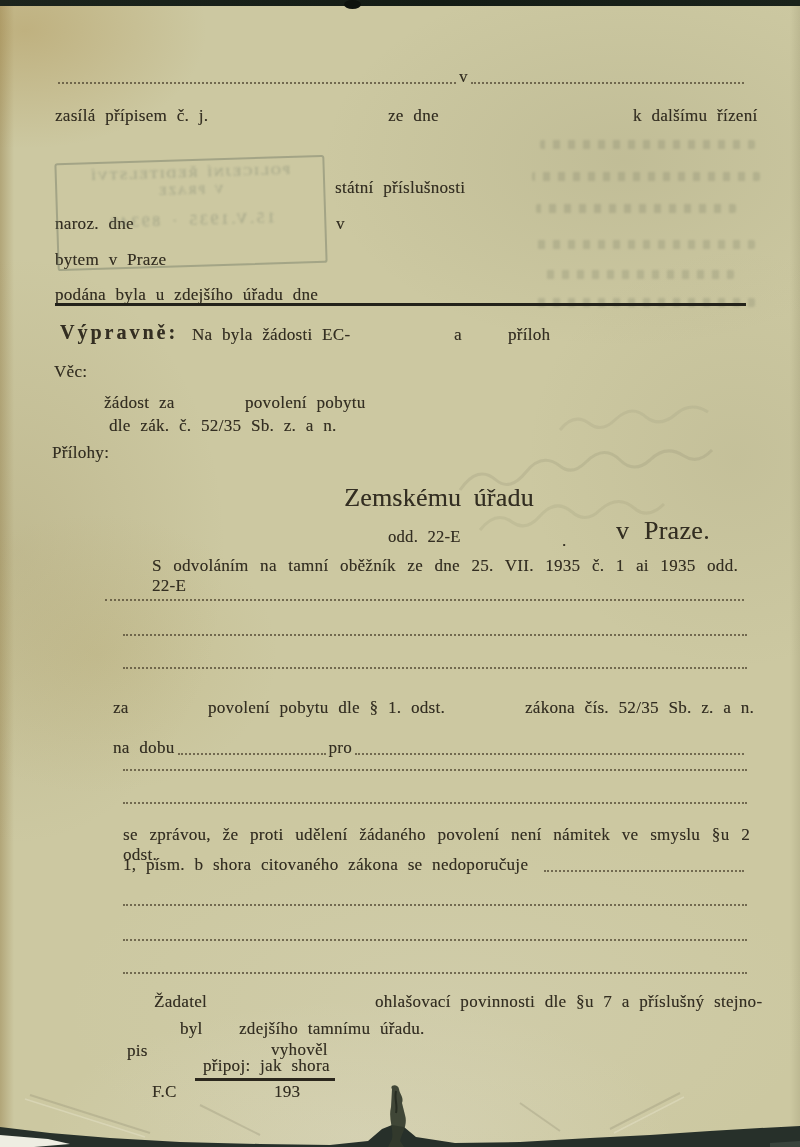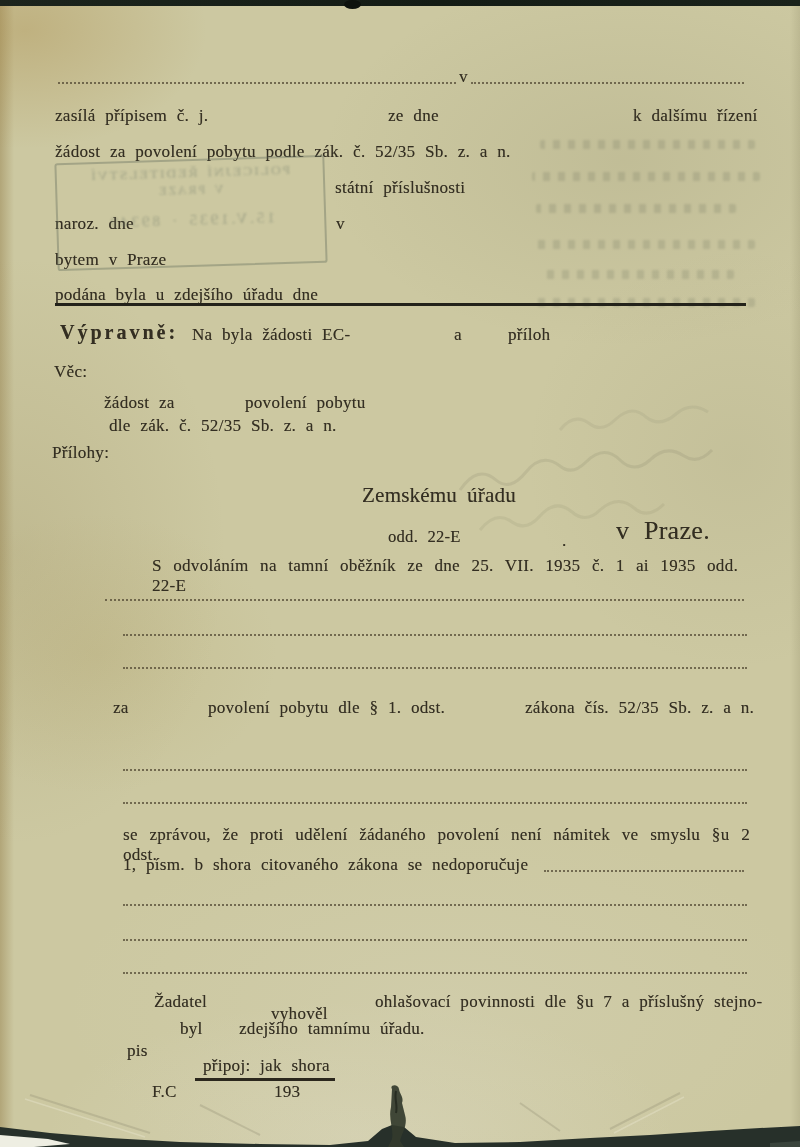--- a/index.html
+++ b/index.html
@@ -24,21 +24,21 @@
   .just{white-space:normal;text-align:justify;text-align-last:justify;}
   .row{position:absolute;display:flex;align-items:flex-end;height:19px;}
   .row .w{white-space:nowrap;font-size:17px;word-spacing:.30em;letter-spacing:.3px;
           text-shadow:.2px .2px .4px rgba(55,48,30,.45);}
   .dots{flex:1 1 auto;border-bottom:2px dotted rgba(75,66,45,.70);margin:0 3px 3px 3px;height:0;}
   .dots.f400{flex:0 0 398px;}
   .dots.f150{flex:0 0 148px;}
   .dl{position:absolute;left:123px;width:624px;height:0;border-bottom:2px dotted rgba(75,66,45,.70);}
   .rule{position:absolute;left:55px;top:303px;width:691px;height:3px;background:#23221a;}
   .bold-head{font-weight:bold;font-size:20px;letter-spacing:3px;word-spacing:.2em;}
-  .big{font-size:21px;word-spacing:.22em;letter-spacing:.2px;}
+  .big{font-size:26px;word-spacing:.22em;letter-spacing:.2px;}
   .big2{font-size:26px;word-spacing:.3em;}
   .topstrip{position:absolute;left:0;top:0;width:800px;height:6px;
     background:linear-gradient(90deg,#1c241d,#141c15 55%,#1a221b);}
   .topblob{position:absolute;left:344px;top:0;width:17px;height:9px;border-radius:50%;background:#0d120d;}
   .stamp{position:absolute;left:56px;top:159px;width:266px;height:104px;
     border:2.5px solid rgba(95,105,90,.50);border-radius:3px;
     transform:rotate(-1.8deg);opacity:.75;}
   .stamp-inner{position:absolute;inset:0;transform:scaleX(-1);filter:blur(.8px);
     color:#6e7868;opacity:.62;text-align:center;font-size:13px;letter-spacing:2px;
     word-spacing:.2em;padding-top:4px;}
@@ -75,21 +75,20 @@
   <div class="row" style="left:55px;top:68px;width:692px;">
     <div class="dots f400"></div>
     <span class="w">v</span>
     <div class="dots"></div>
   </div>
 
   <div class="t" style="left:55px;top:106px;">zasílá přípisem č. j.</div>
   <div class="t" style="left:388px;top:106px;">ze dne</div>
   <div class="t" style="left:633px;top:106px;">k dalšímu řízení</div>
 
-  <div class="t" style="left:55px;top:142px;">žádost za povolení pobytu podle zák. č. 52/35 Sb. z. a n.</div>
 
   <div class="t" style="left:335px;top:178px;">státní příslušnosti</div>
 
   <div class="t" style="left:55px;top:214px;">naroz. dne</div>
   <div class="t" style="left:336px;top:214px;">v</div>
 
   <div class="t" style="left:55px;top:250px;">bytem v Praze</div>
 
   <div class="t" style="left:55px;top:285px;">podána byla u zdejšího úřadu dne</div>
 
@@ -126,37 +125,43 @@
     <div class="dots"></div>
   </div>
 
   <div class="dl" style="top:634px;"></div>
   <div class="dl" style="top:667px;"></div>
 
   <div class="t" style="left:113px;top:698px;">za</div>
   <div class="t" style="left:208px;top:698px;">povolení pobytu dle § 1. odst.</div>
   <div class="t" style="left:525px;top:698px;">zákona čís. 52/35 Sb. z. a n.</div>
 
+  <div class="row" style="left:113px;top:739px;width:634px;">
+    <span class="w">na dobu</span>
+    <div class="dots f150"></div>
+    <span class="w">pro</span>
+    <div class="dots"></div>
+  </div>
 
   <div class="dl" style="top:769px;"></div>
   <div class="dl" style="top:802px;"></div>
 
   <div class="t just" style="left:123px;top:825px;width:627px;">se zprávou, že proti udělení žádaného povolení není námitek ve smyslu §u 2 odst.</div>
 
   <div class="row" style="left:123px;top:856px;width:624px;">
     <span class="w">1, písm. b shora citovaného zákona se nedoporučuje</span>
     <div class="dots" style="margin-left:16px;"></div>
   </div>
 
   <div class="dl" style="top:904px;"></div>
   <div class="dl" style="top:939px;"></div>
   <div class="dl" style="top:972px;"></div>
 
   <div class="t" style="left:154px;top:992px;">Žadatel</div>
-  <div class="t" style="left:271px;top:1004px;">vyhověl</div>
+  <div class="t" style="left:271px;top:1040px;">vyhověl</div>
   <div class="t" style="left:375px;top:992px;">ohlašovací povinnosti dle §u 7 a příslušný stejno-</div>
 
   <div class="t" style="left:127px;top:1019px;margin-top:22px;">pis</div>
   <div class="t" style="left:180px;top:1019px;">byl</div>
   <div class="t" style="left:239px;top:1019px;">zdejšího tamnímu úřadu.</div>
 
   <div class="t" style="left:203px;top:1056px;">připoj: jak shora</div>
   <div class="underl" style="left:195px;top:1078px;width:140px;"></div>
 
   <div class="t" style="left:152px;top:1082px;">F.C</div>

